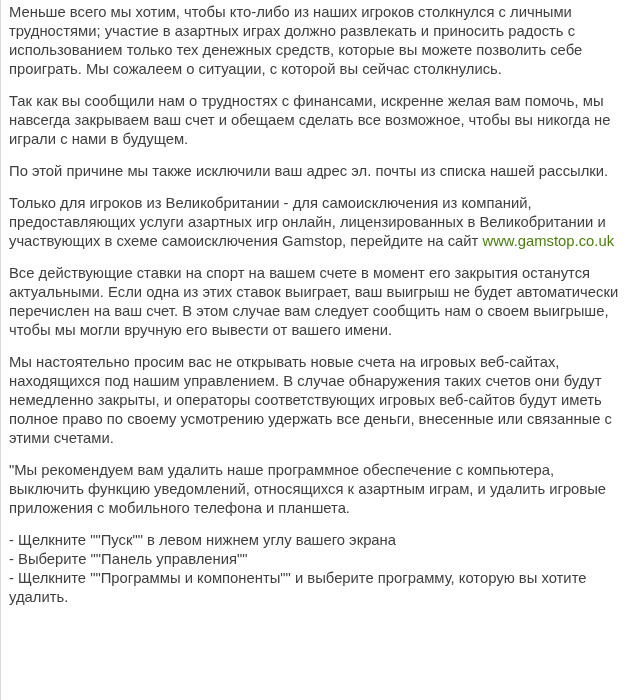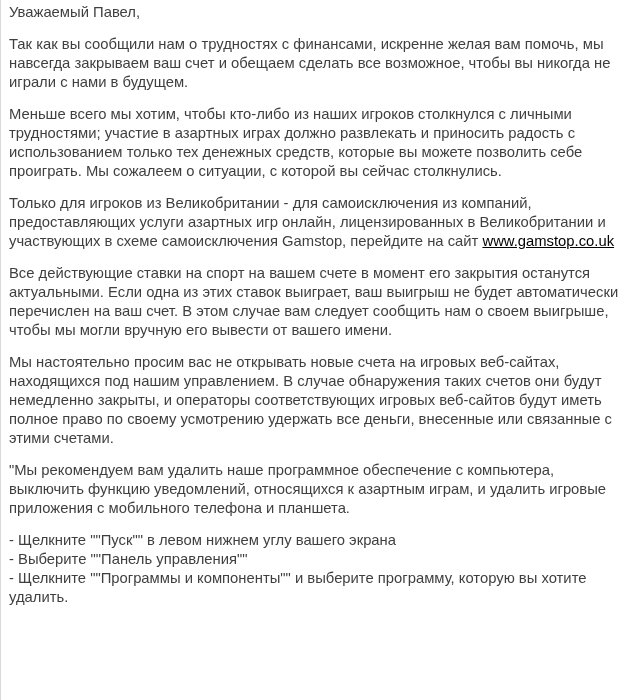--- a/index.html
+++ b/index.html
@@ -27,37 +27,36 @@
   .email-body p {
     margin: 0 0 13px 0;
   }
   .steps-block {
     margin: 0 0 13px 0;
   }
   .step-line {
     display: block;
   }
   a.link {
-    color: #000000;
-    text-decoration: underline;
+    color: #4d7c0f;
     cursor: pointer;
   }
 </style>
 </head>
 <body>
 
 <div class="email-body">
 
-  <p>Уважаемый Павел,</p>
 
+
+  <p>Меньше всего мы хотим, чтобы кто-либо из наших игроков столкнулся с личными трудностями; участие в азартных играх должно развлекать и приносить радость с использованием только тех денежных средств, которые вы можете позволить себе проиграть. Мы сожалеем о ситуации, с которой вы сейчас столкнулись.</p>
 
   <p>Так как вы сообщили нам о трудностях с финансами, искренне желая вам помочь, мы навсегда закрываем ваш счет и обещаем сделать все возможное, чтобы вы никогда не играли с нами в будущем.</p>
 
-  <p>Меньше всего мы хотим, чтобы кто-либо из наших игроков столкнулся с личными трудностями; участие в азартных играх должно развлекать и приносить радость с использованием только тех денежных средств, которые вы можете позволить себе проиграть. Мы сожалеем о ситуации, с которой вы сейчас столкнулись.</p>
-
+  <p>По этой причине мы также исключили ваш адрес эл. почты из списка нашей рассылки.</p>
 
   <p><span>Только для игроков из Великобритании - для самоисключения из компаний, предоставляющих услуги азартных игр онлайн, лицензированных в Великобритании и участвующих в схеме самоисключения Gamstop, перейдите на сайт </span><a class="link">www.gamstop.co.uk</a></p>
 
   <p>Все действующие ставки на спорт на вашем счете в момент его закрытия останутся актуальными. Если одна из этих ставок выиграет, ваш выигрыш не будет автоматически перечислен на ваш счет. В этом случае вам следует сообщить нам о своем выигрыше, чтобы мы могли вручную его вывести от вашего имени.</p>
 
   <p>Мы настоятельно просим вас не открывать новые счета на игровых веб-сайтах, находящихся под нашим управлением. В случае обнаружения таких счетов они будут немедленно закрыты, и операторы соответствующих игровых веб-сайтов будут иметь полное право по своему усмотрению удержать все деньги, внесенные или связанные с этими счетами.</p>
 
   <p>"Мы рекомендуем вам удалить наше программное обеспечение с компьютера, выключить функцию уведомлений, относящихся к азартным играм, и удалить игровые приложения с мобильного телефона и планшета.</p>
 
 

